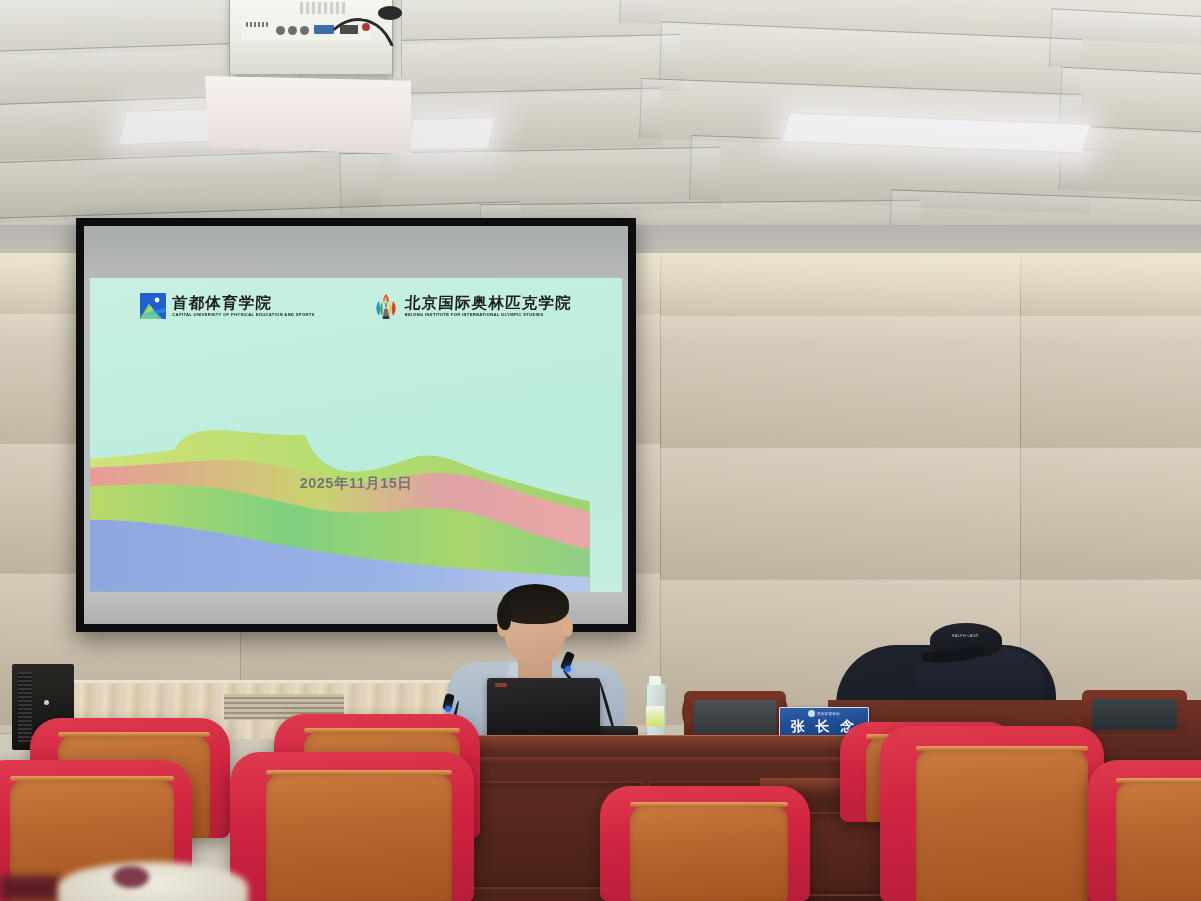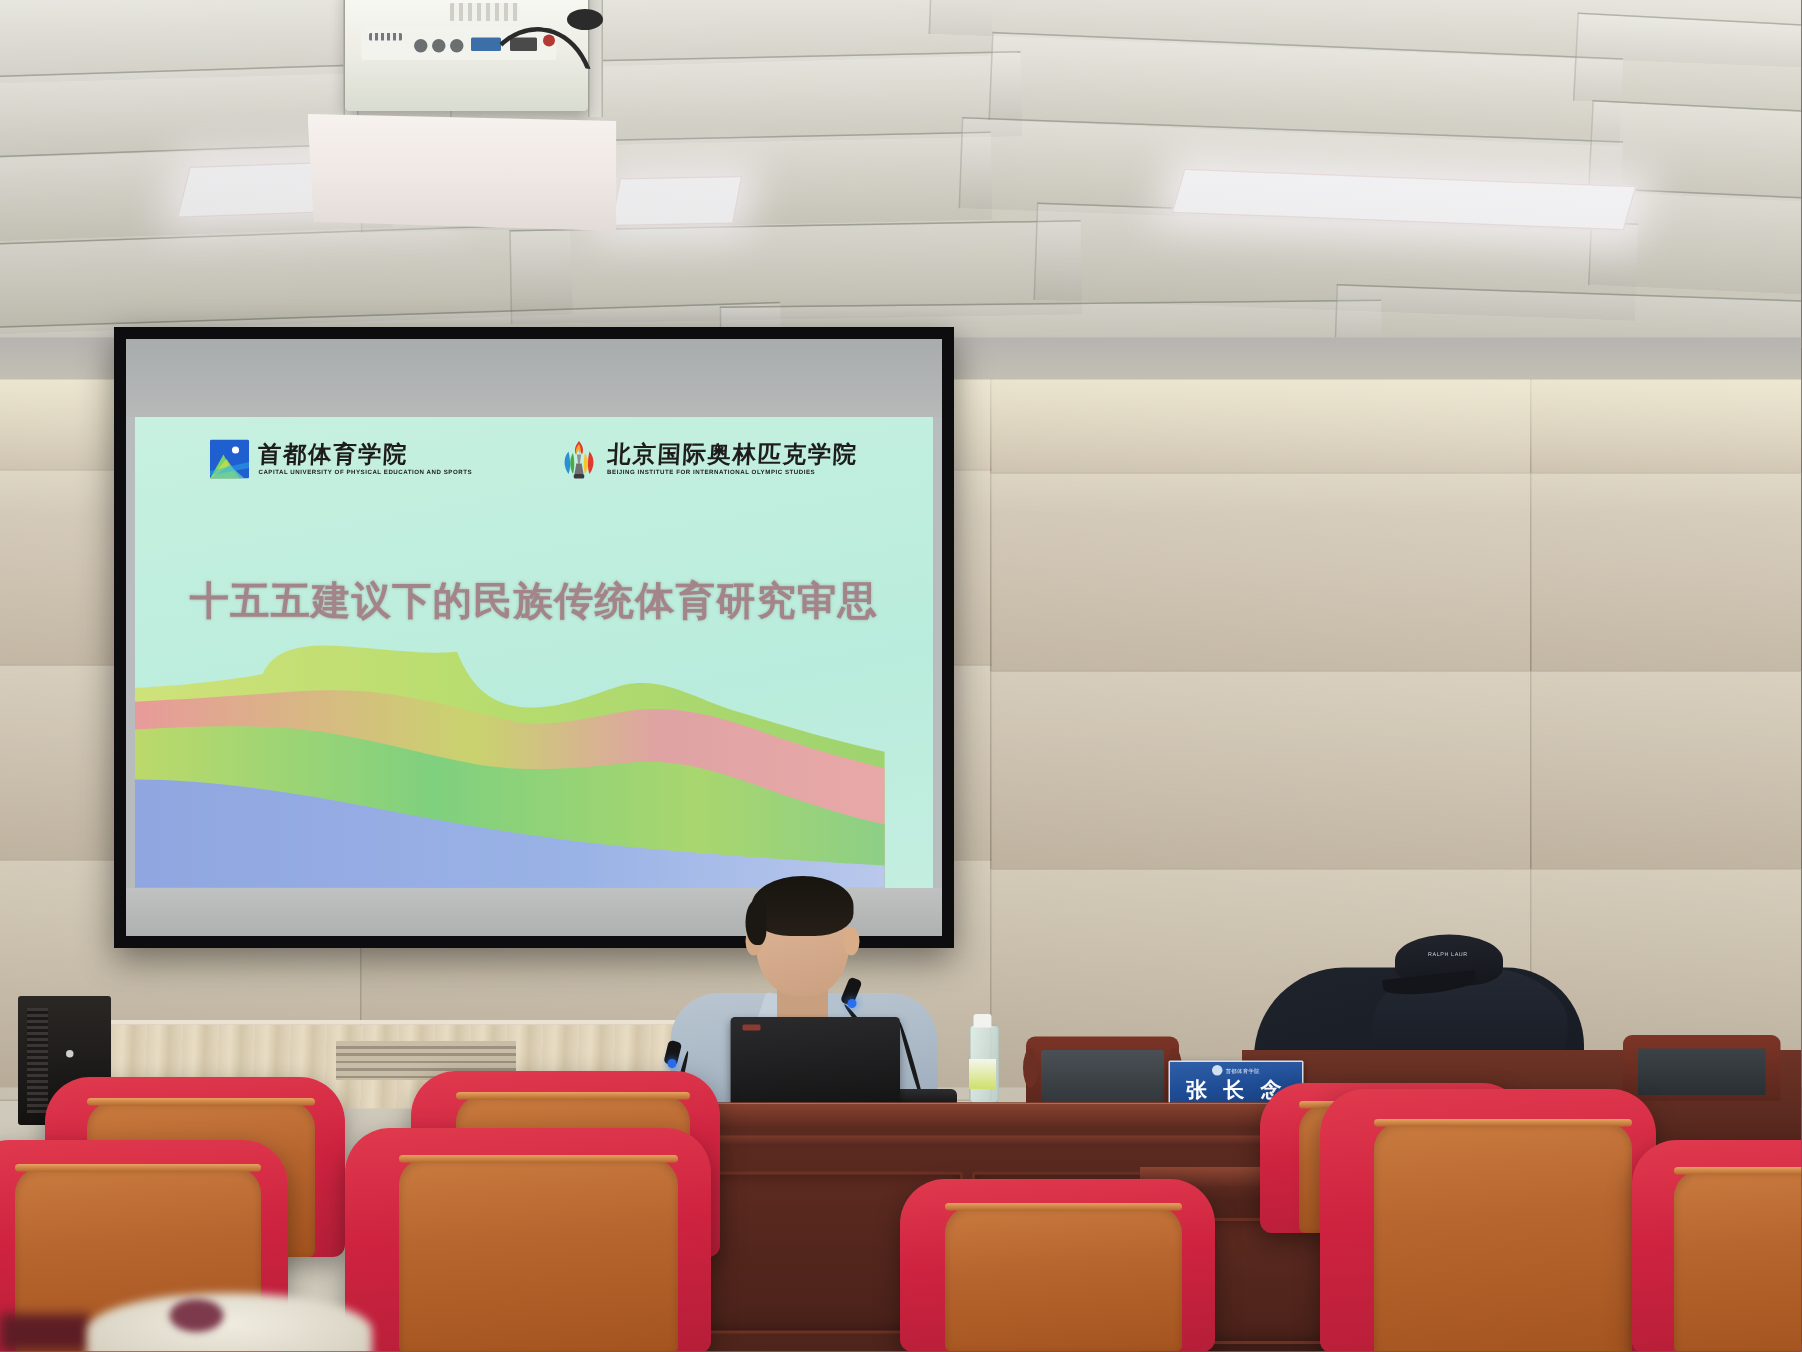--- a/index.html
+++ b/index.html
@@ -484,21 +484,21 @@
               <path d="M11.2 17 L14.8 17 L16 24 L10 24 Z" fill="#6f6f74"></path>
               <rect x="9.5" y="24" width="7" height="3" rx="1" fill="#3a3a3e"></rect>
             </svg>
             <div class="logo-txt">
               <div class="logo-cn">北京国际奥林匹克学院</div>
               <div class="logo-en">BEIJING INSTITUTE FOR INTERNATIONAL OLYMPIC STUDIES</div>
             </div>
           </div>
         </div>
 
-        <div class="slide-title">十五五建议下的民族传统体育研究审思</div>
+        <div class="slide-date">2025年11月15日</div>
       </div>
 
       <div class="screen-deadbot"></div>
     </div>
   </div>
 
   <div class="aud-body"></div>
   <div class="aud-hood"></div>
   <div class="aud-arm"></div>
   <div class="aud-cap"></div>

